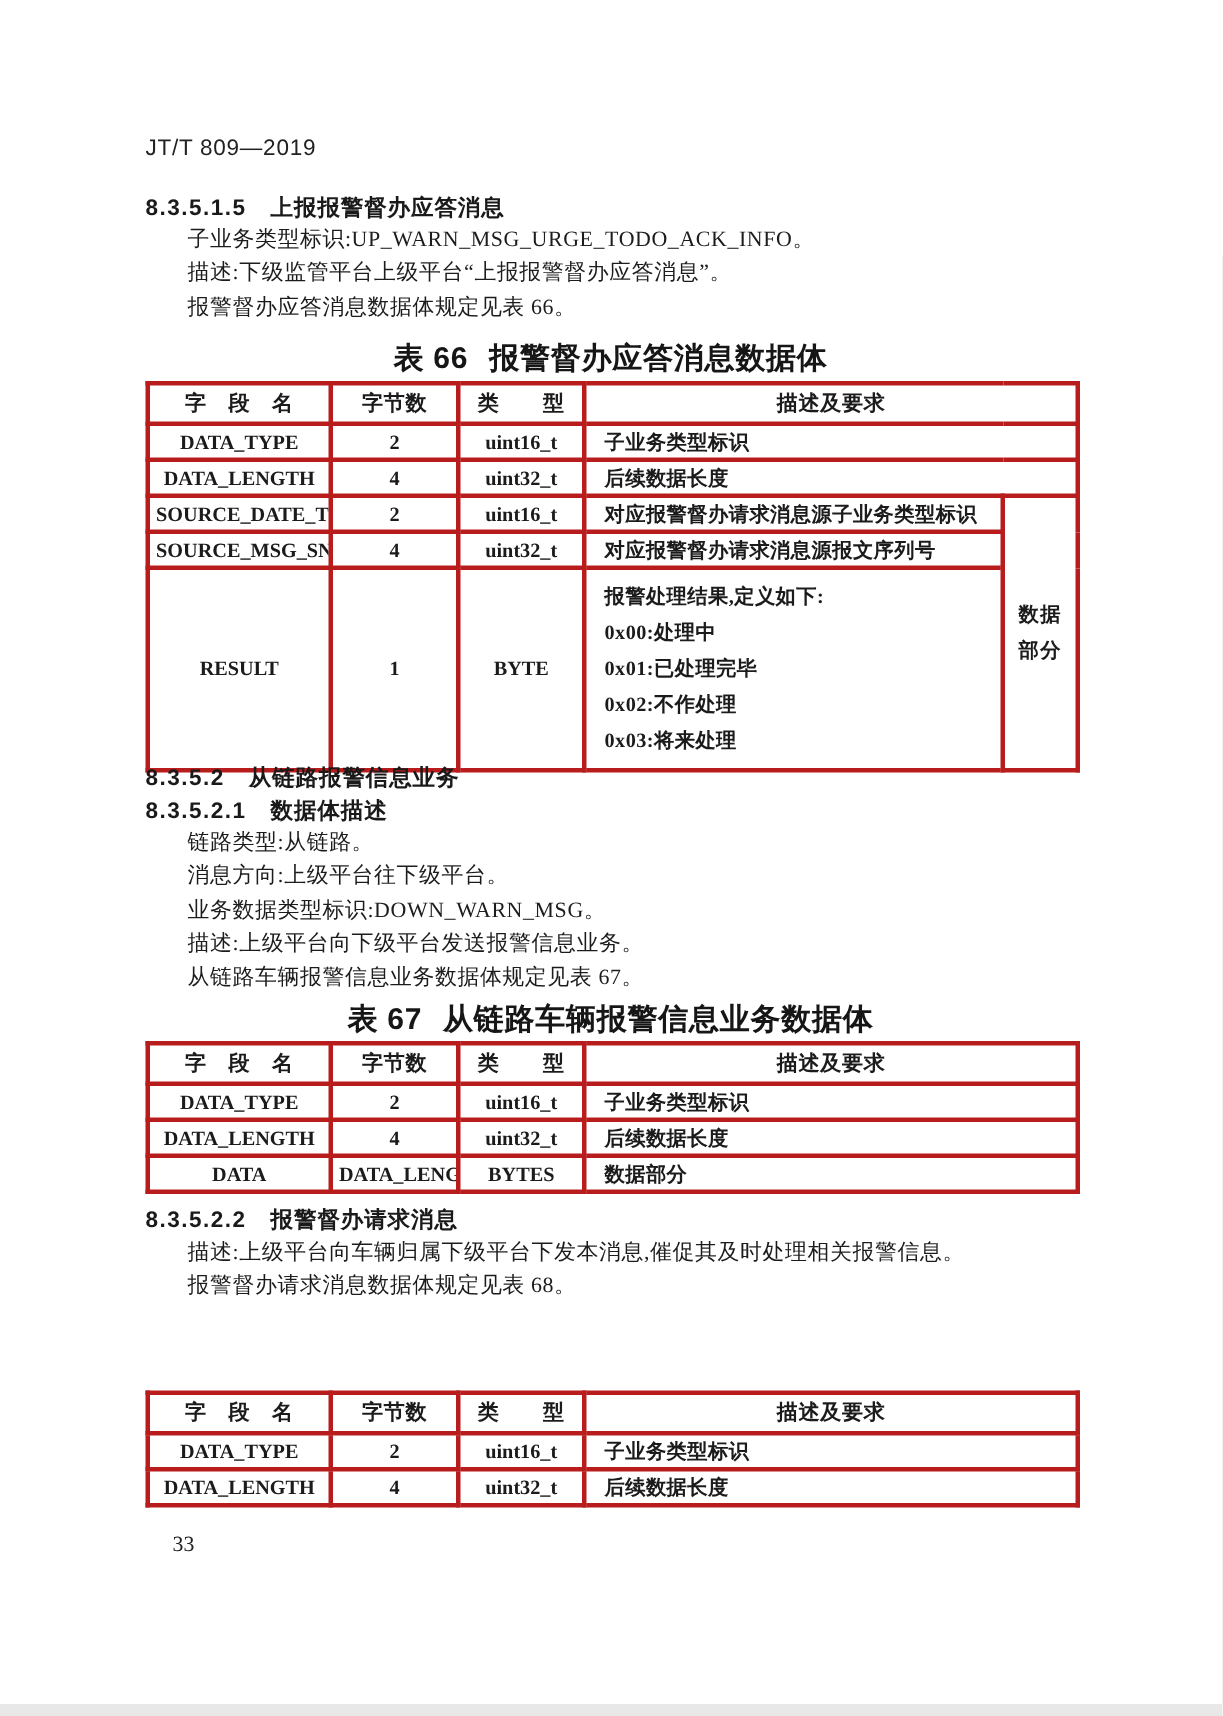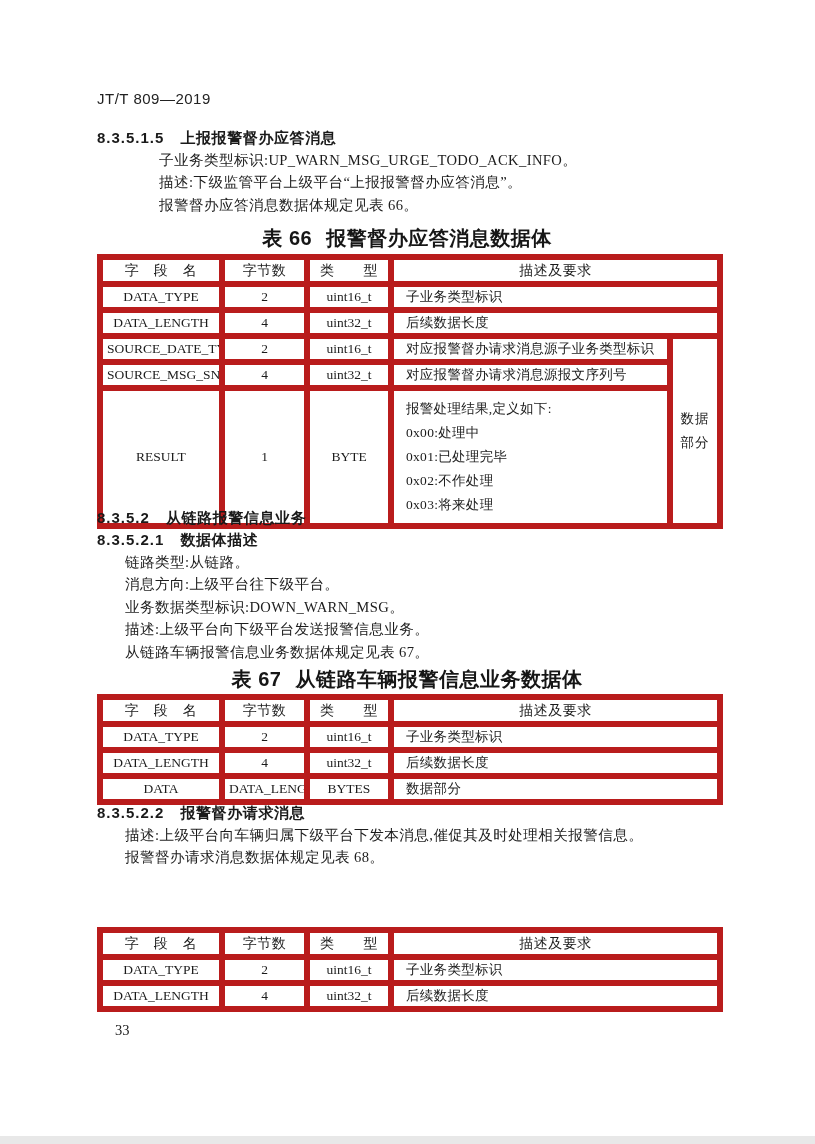--- a/index.html
+++ b/index.html
@@ -33,22 +33,22 @@
     font-weight:700; font-size:20px; color:#161616;
     letter-spacing:0.5px;
   }
   .caption .c-num { margin-right:14px; }
   table.dt {
     border-collapse:collapse; table-layout:fixed;
     width:620px;
     border:2px solid #1f1f1f;
   }
   table.dt td, table.dt th {
-    border:6px solid #b91c1c;
-    font-size:13.5px; font-weight:normal;
+    border:3px solid #b91c1c;
+    font-size:13.5px; font-weight:bold;
     text-align:center; vertical-align:middle;
     padding:1px 4px; color:#1b1b1b;
     overflow:hidden;
   }
   table.dt th { font-size:14px; letter-spacing:0.5px; }
   table.dt .desc { text-align:left; padding-left:12px; letter-spacing:0.3px;margin-top:15px; }
   table.dt .pre { white-space:pre-line; line-height:24px; padding-top:6px; padding-bottom:6px; }
   table.dt .side { text-align:center; white-space:pre-line; line-height:24px; letter-spacing:1px; }
   tr.rh { height:27px; }
   tr.rd { height:24px; }
@@ -57,21 +57,21 @@
 </head>
 <body>
 
 <div class="page">
 
   <div class="abs doc-header" style="left:97px; top:90px;">JT/T 809—2019</div>
 
   <div class="abs heading" style="left:97px; top:129px;">
     <span class="h-num">8.3.5.1.5</span><span>上报报警督办应答消息</span>
   </div>
-  <div class="abs para" style="left:125px; top:149px;margin-left:34px;">
+  <div class="abs para" style="left:125px; top:149px;">
     <div class="line">子业务类型标识:UP_WARN_MSG_URGE_TODO_ACK_INFO。</div>
     <div class="line">描述:下级监管平台上级平台“上报报警督办应答消息”。</div>
     <div class="line">报警督办应答消息数据体规定见表 66。</div>
   </div>
 
   <div class="abs caption" style="left:97px; top:225px;">
     <span class="c-num">表 66</span><span>报警督办应答消息数据体</span>
   </div>
 
   <table class="dt abs" style="left:97px; top:254px;">

